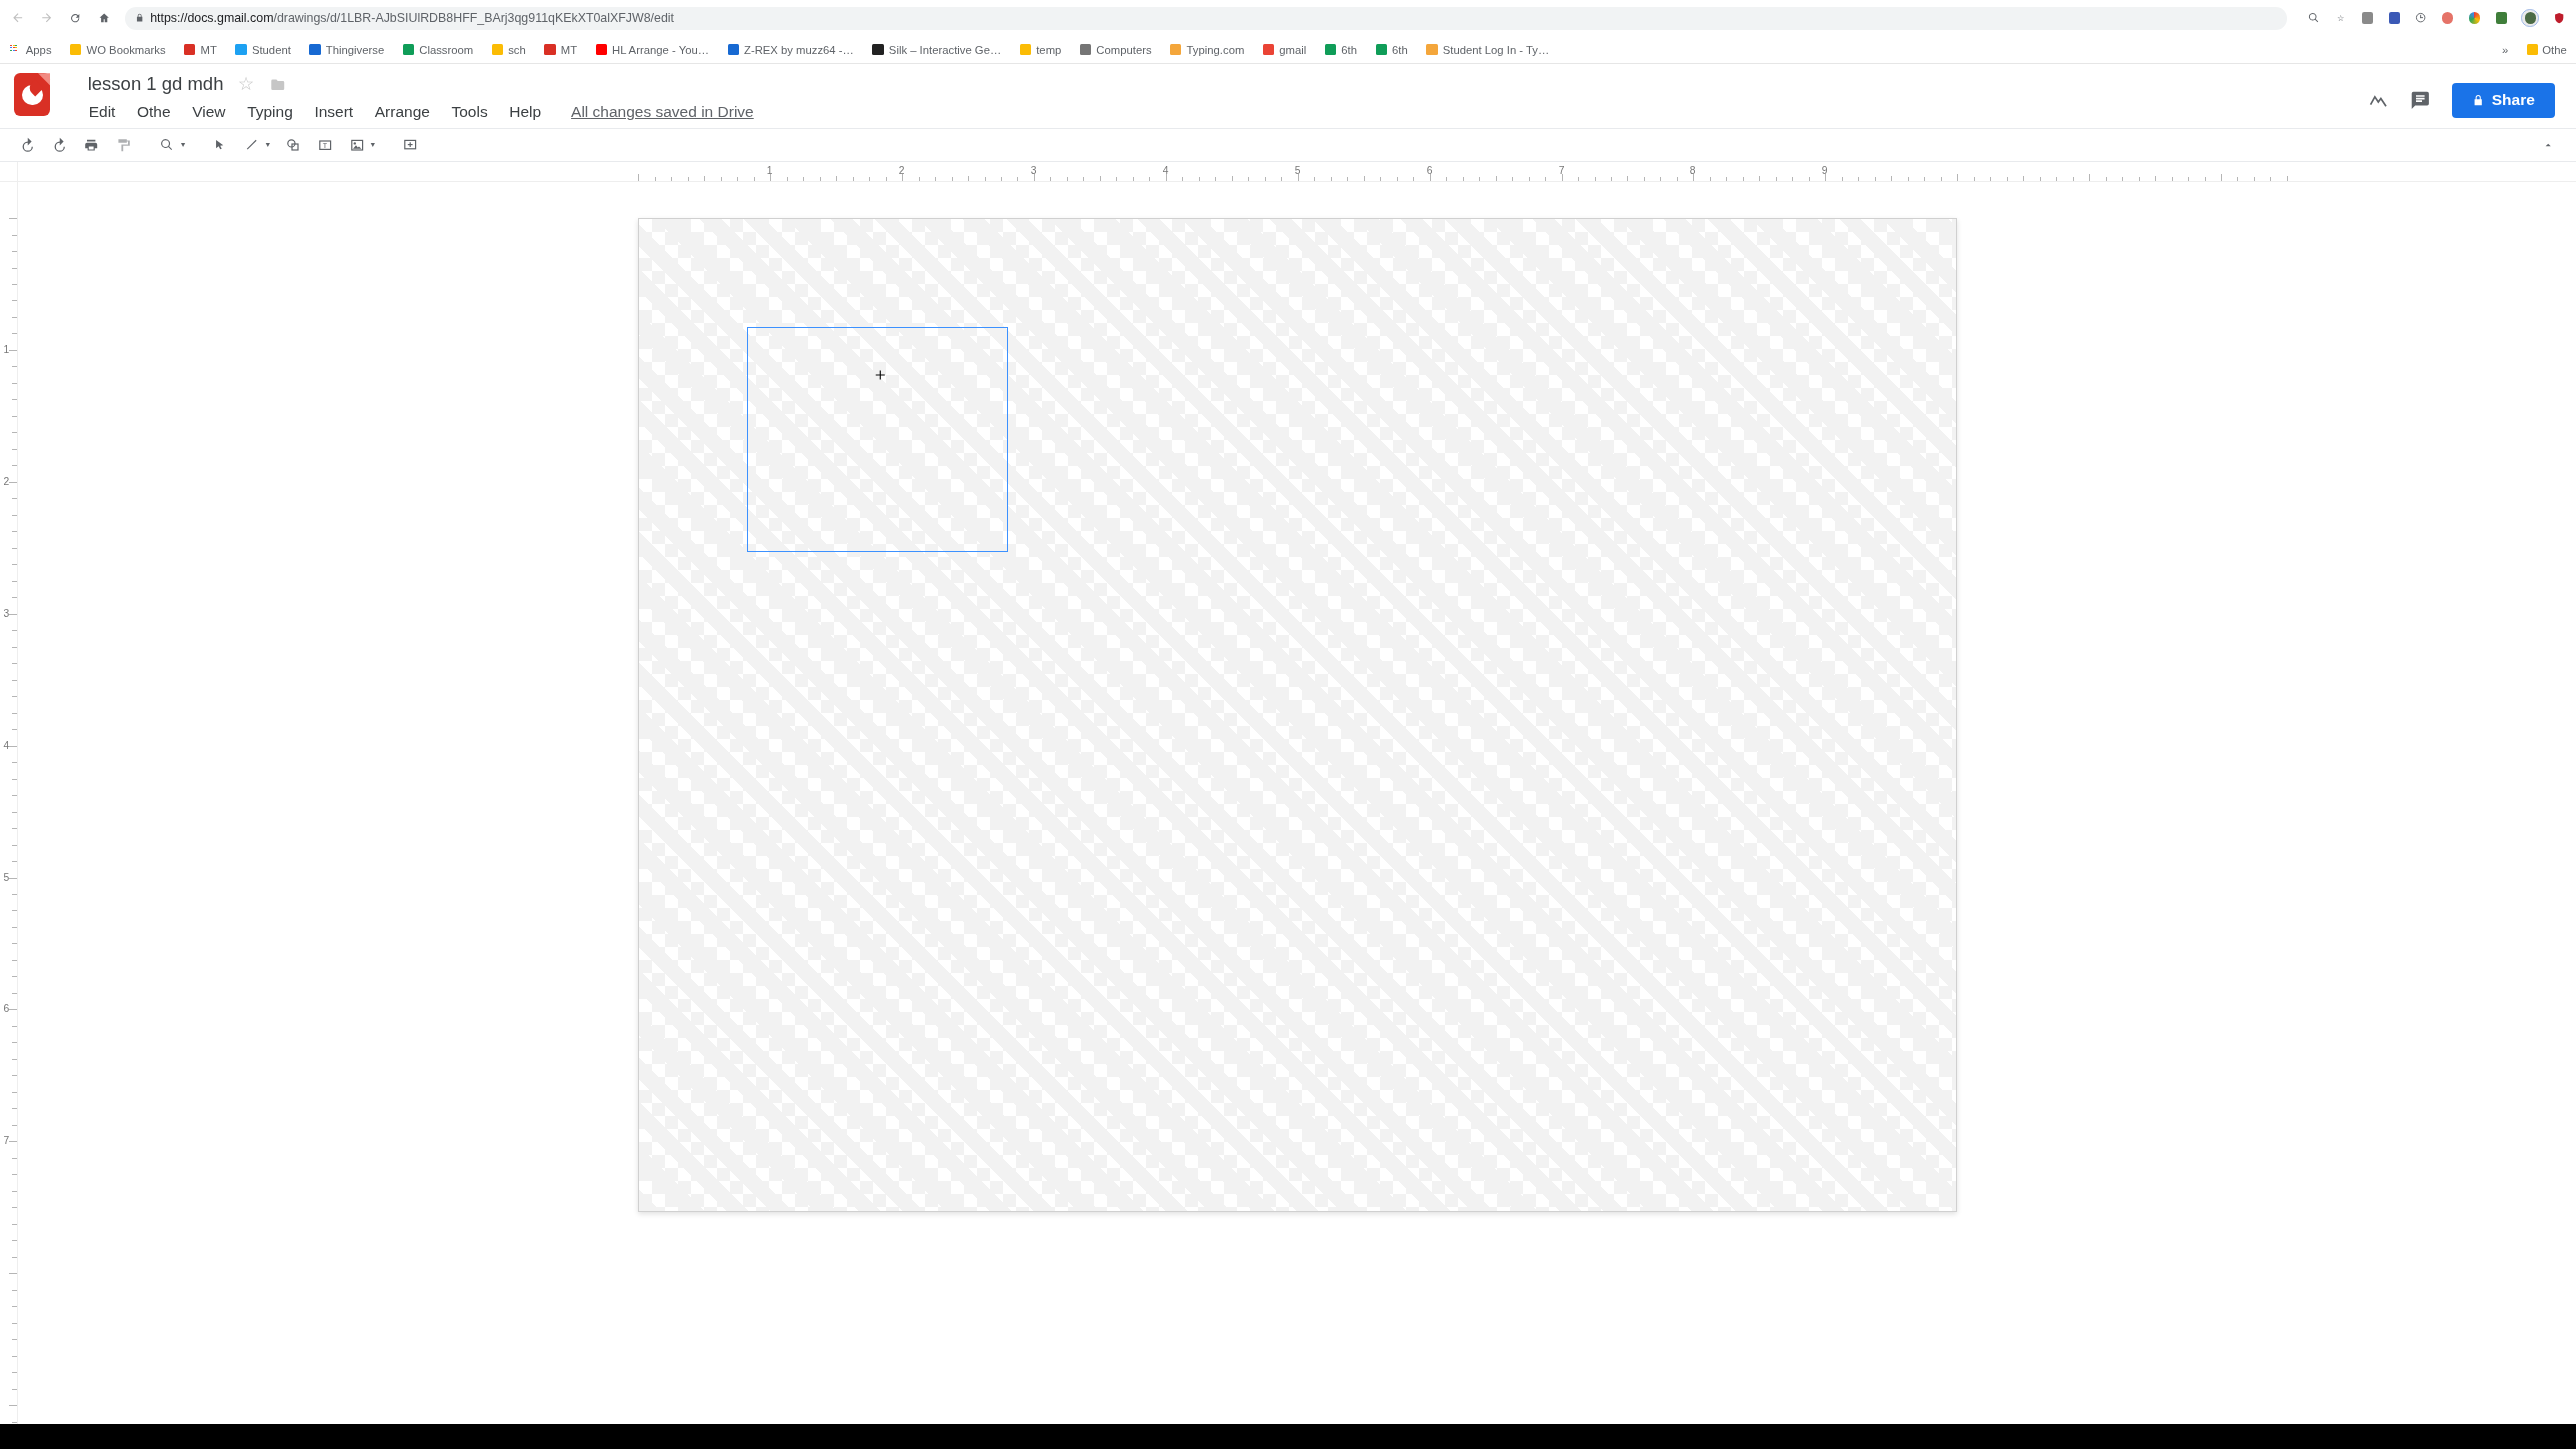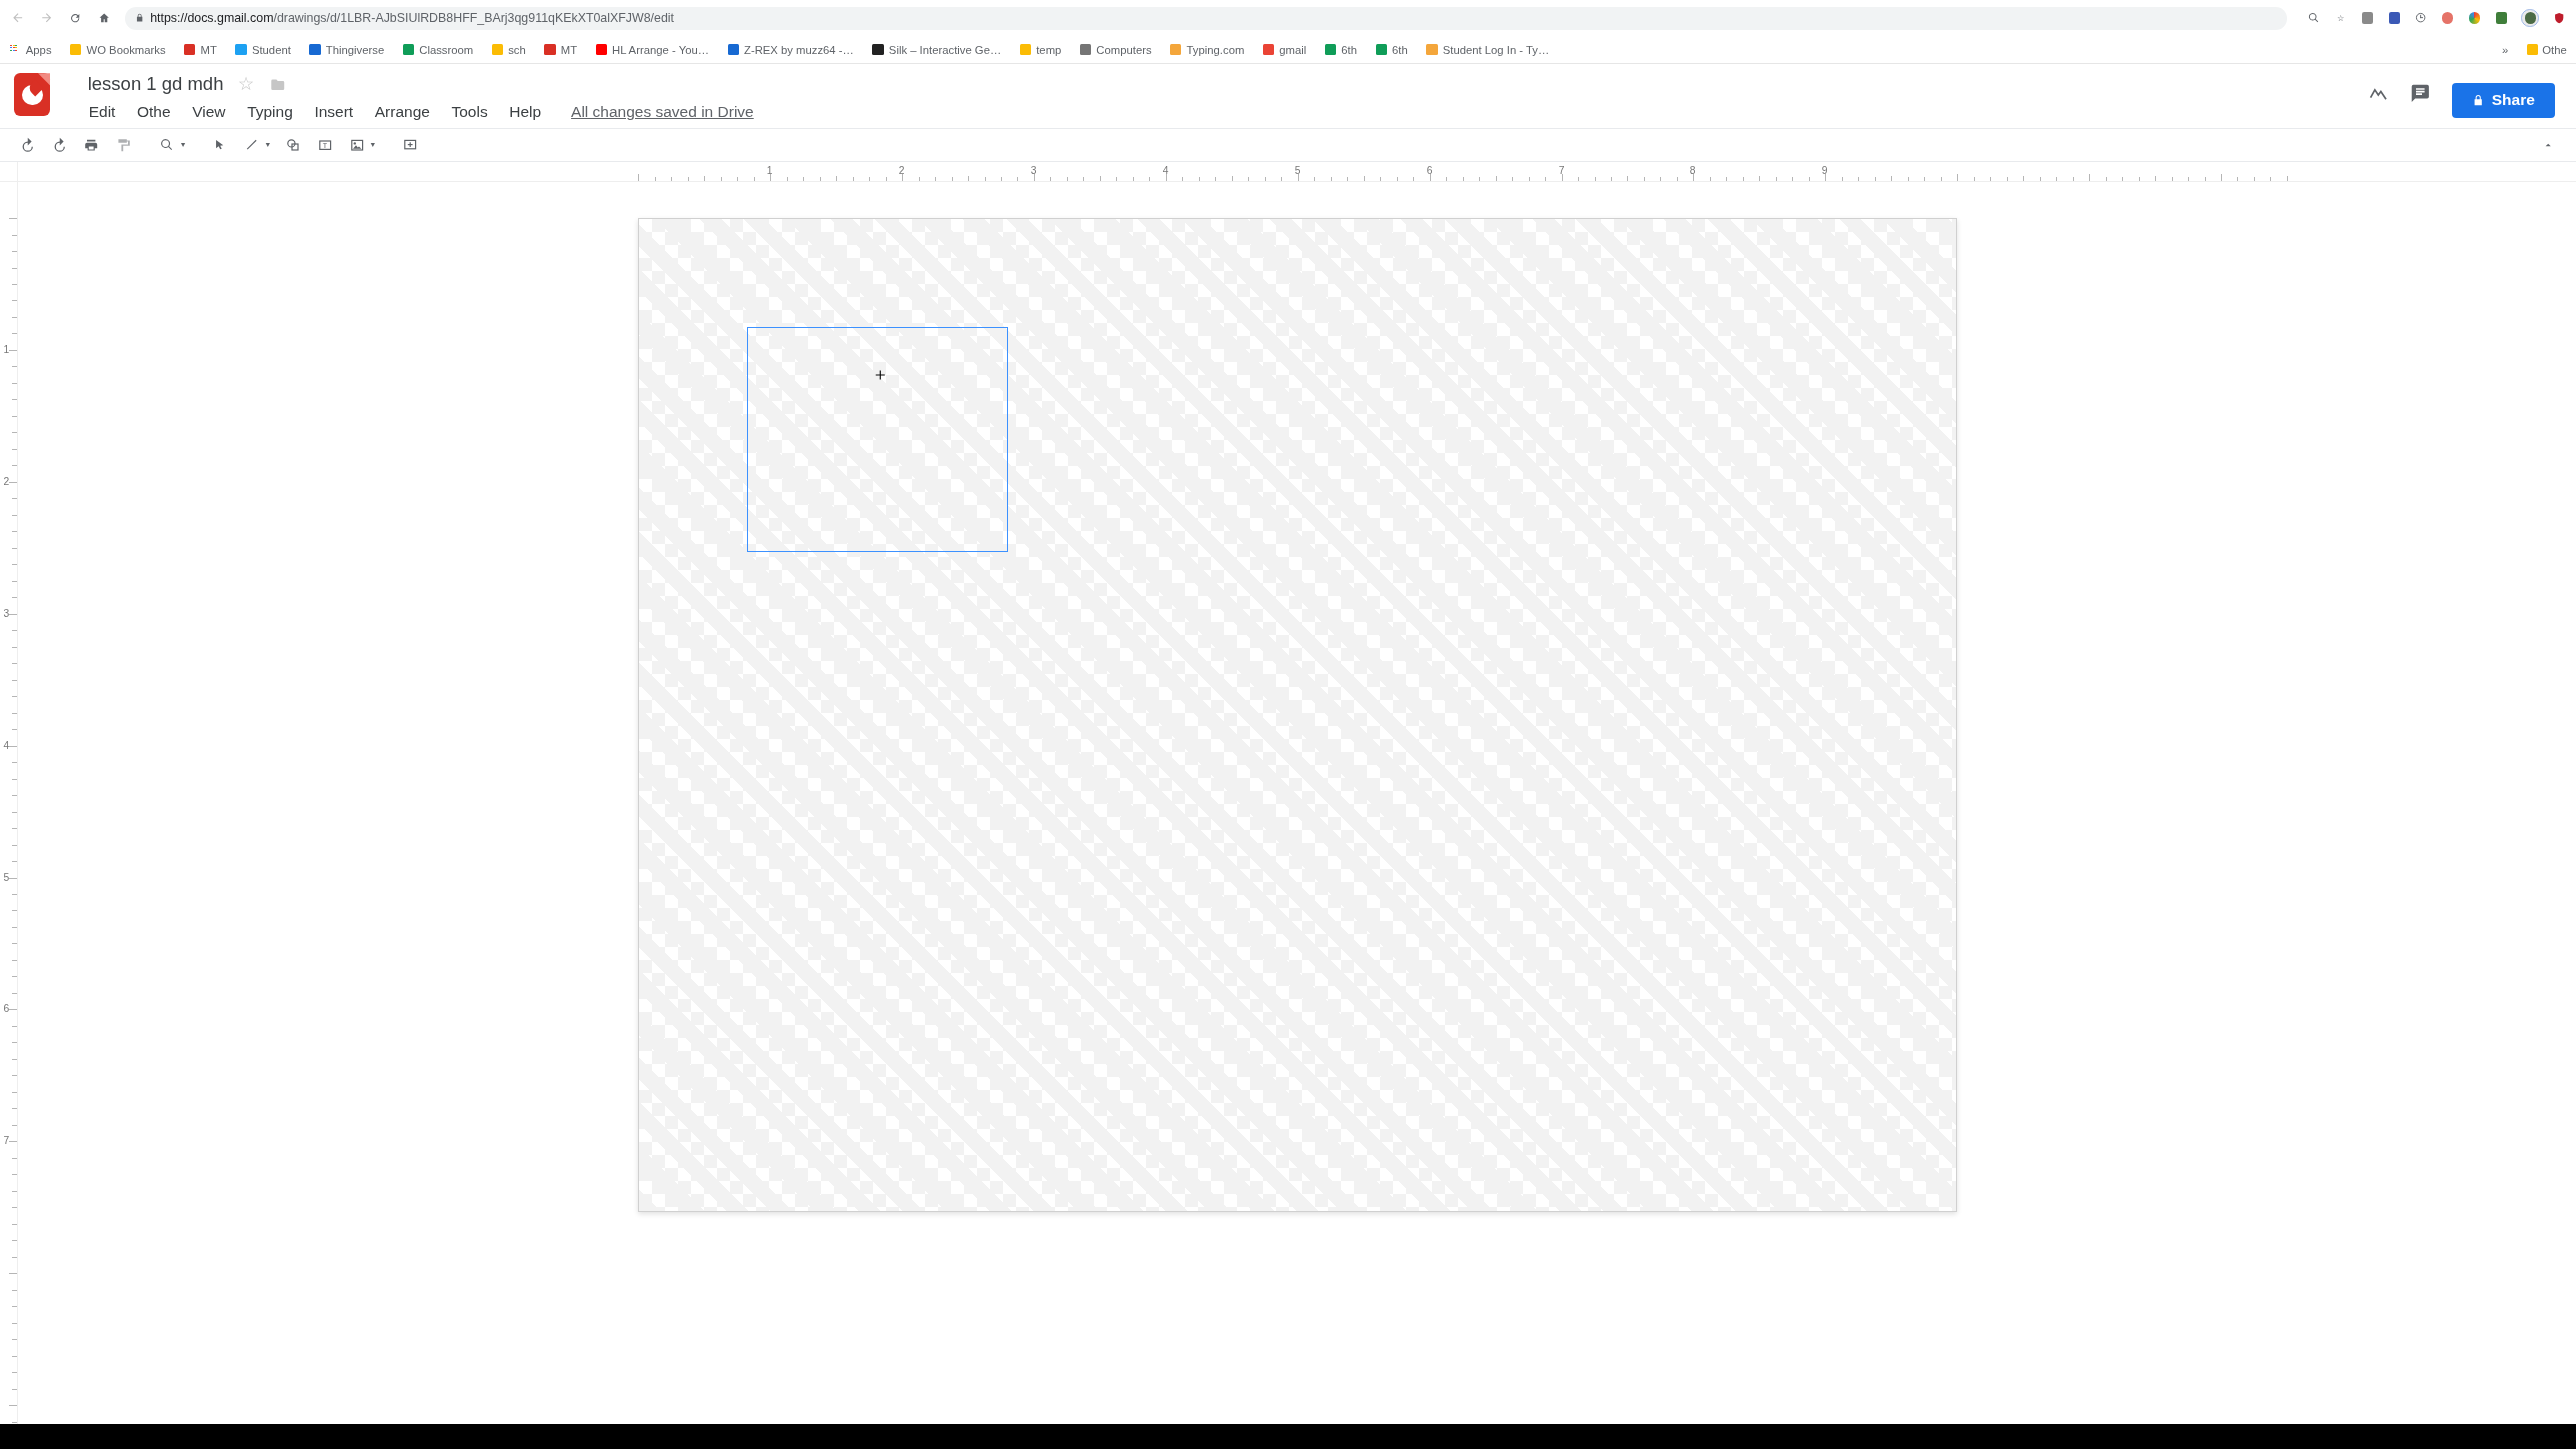--- a/index.html
+++ b/index.html
@@ -48,21 +48,21 @@
   .app-icon-inner { width:20.6px; height:20.6px; border-radius:50%; background:#fff; position:relative; }
   .app-icon-inner::after { content:""; position:absolute; left:7.2px; top:-2.1px; width:12.4px; height:12.4px; background:#d93025; border-bottom-left-radius:7.2px; transform:rotate(45deg);}
   .title-block { flex:1; display:flex; flex-direction:column; gap:3.1px;margin-left:28px; }
   .title-line { display:flex; align-items:center; gap:13.4px; font-size:18.5px; color:#3c4043; }
   .doc-title { color:#3c4043; }
   .star-btn, .folder-btn { display:flex; align-items:center; justify-content:center; width:18.5px; height:18.5px; color:#c6c6c6; }
   .menu-bar { display:flex; align-items:center; gap:19.6px; font-size:15.5px; color:#3c4043; padding:2.1px 0 5.2px; }
   .menu-item { padding:2.1px 1px; }
   .save-status { color:#5f6368; text-decoration:underline; }
 
-  .header-actions { display:flex; gap:20.6px; padding-top:9.3px; padding-right:6.2px; }
+  .header-actions { display:flex; align-items:center; gap:20.6px; padding-top:9.3px; padding-right:6.2px; }
   .ha-icon { width:21.6px; height:21.6px; display:flex; align-items:center; justify-content:center; color:#5f6368; }
   .share-btn { display:flex; align-items:center; gap:7.2px; background:#1a73e8; color:#fff; height:35px; padding:0 20.6px; border-radius:4.1px; font-size:15.5px; font-weight:600; }
 
   
   .toolbar { display:flex; align-items:center; gap:11.3px; padding:4.1px 17.5px; border-top:0.5px solid #e8eaed; border-bottom:0.5px solid #e8eaed; height:34px; }
   .tb-btn { min-width:20.6px; height:20.6px; display:flex; align-items:center; justify-content:center; color:#5f6368; }
   .tb-sep { width:0.5px; height:18.5px; background:transparent; }
   .tb-grp { display:flex; align-items:center; gap:2.1px; }
   .tb-caret { font-size:7.2px; color:#5f6368; }
   .tb-right { margin-left:auto; }

